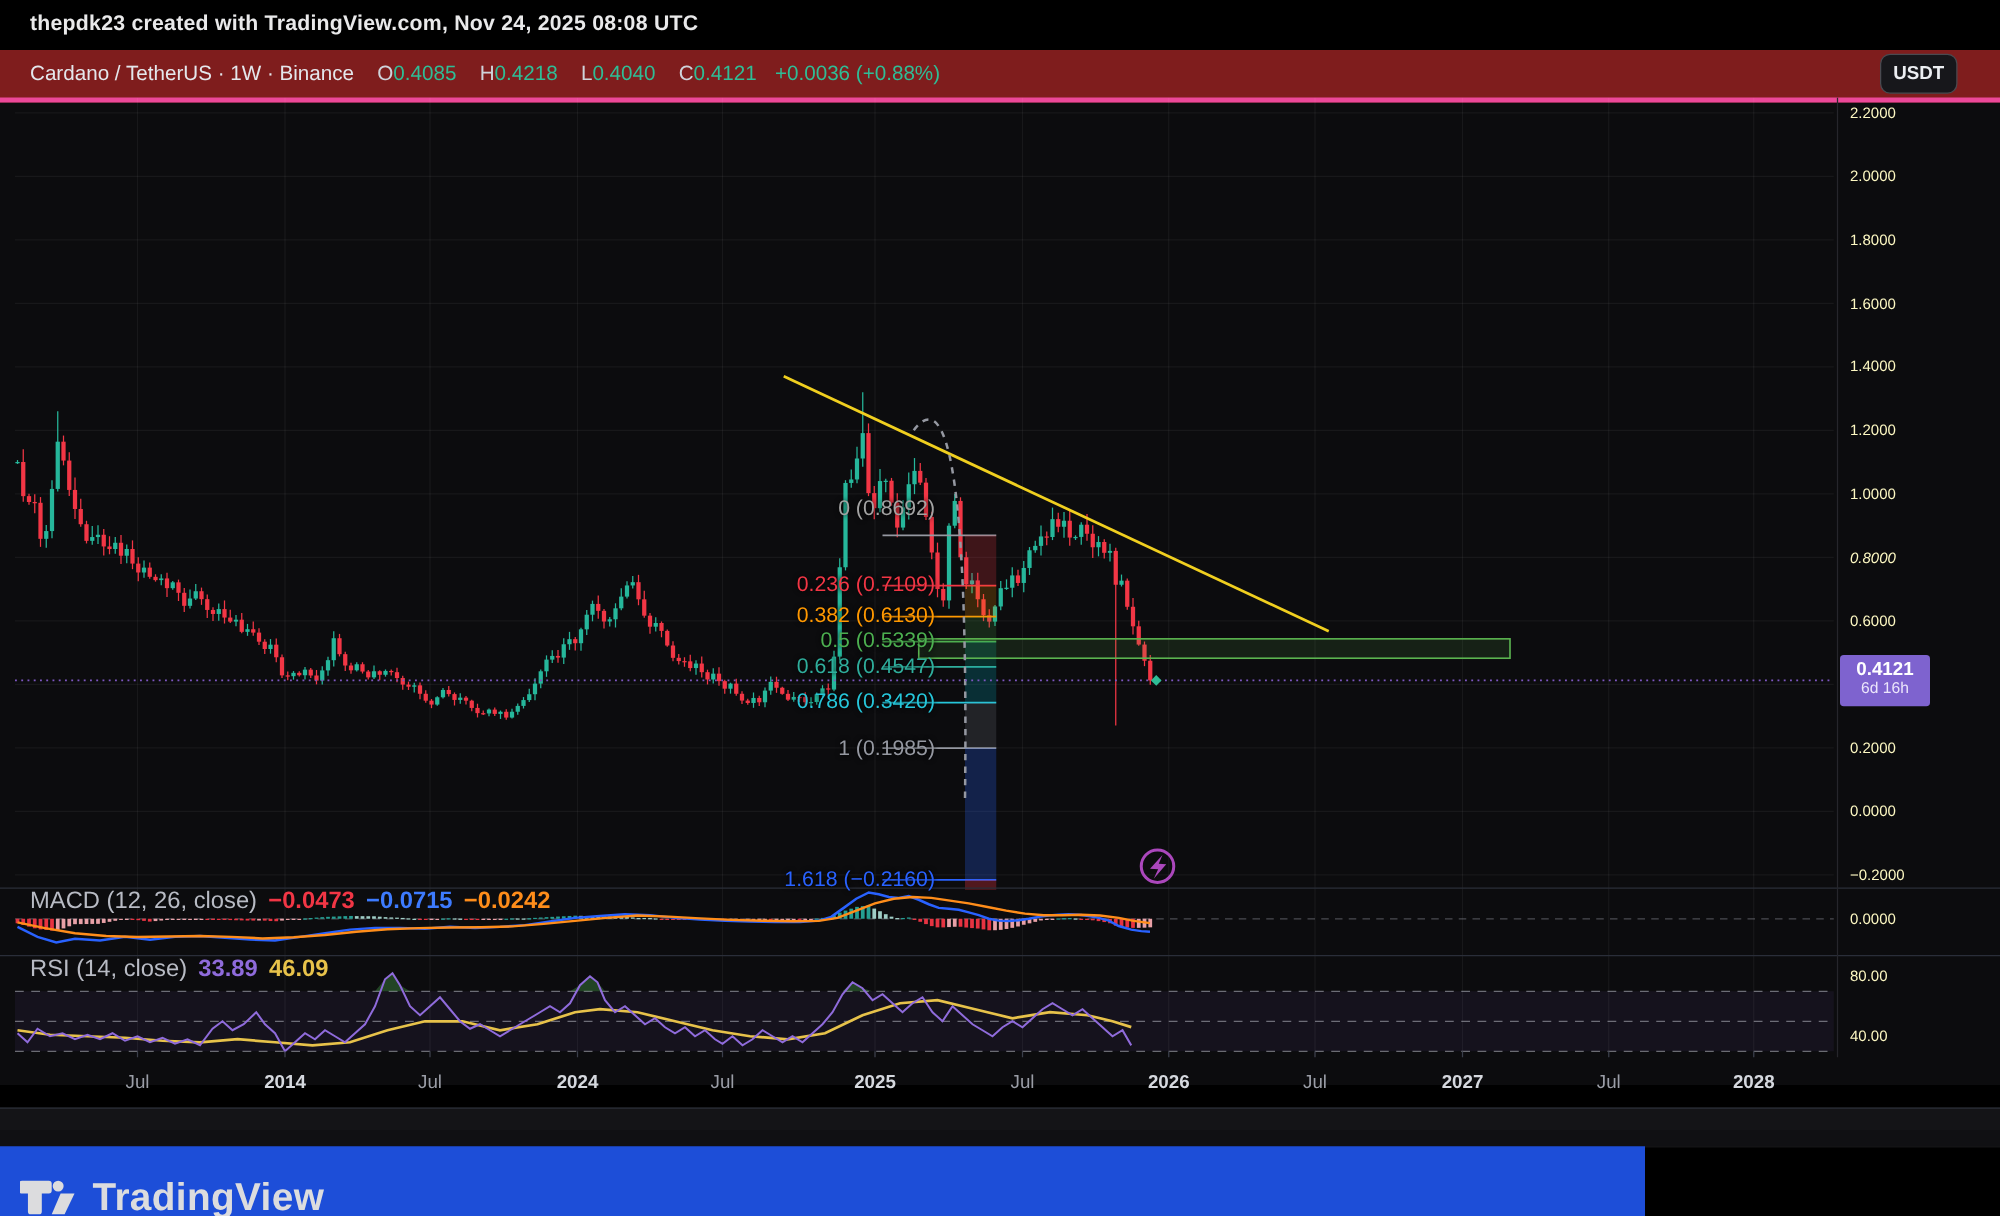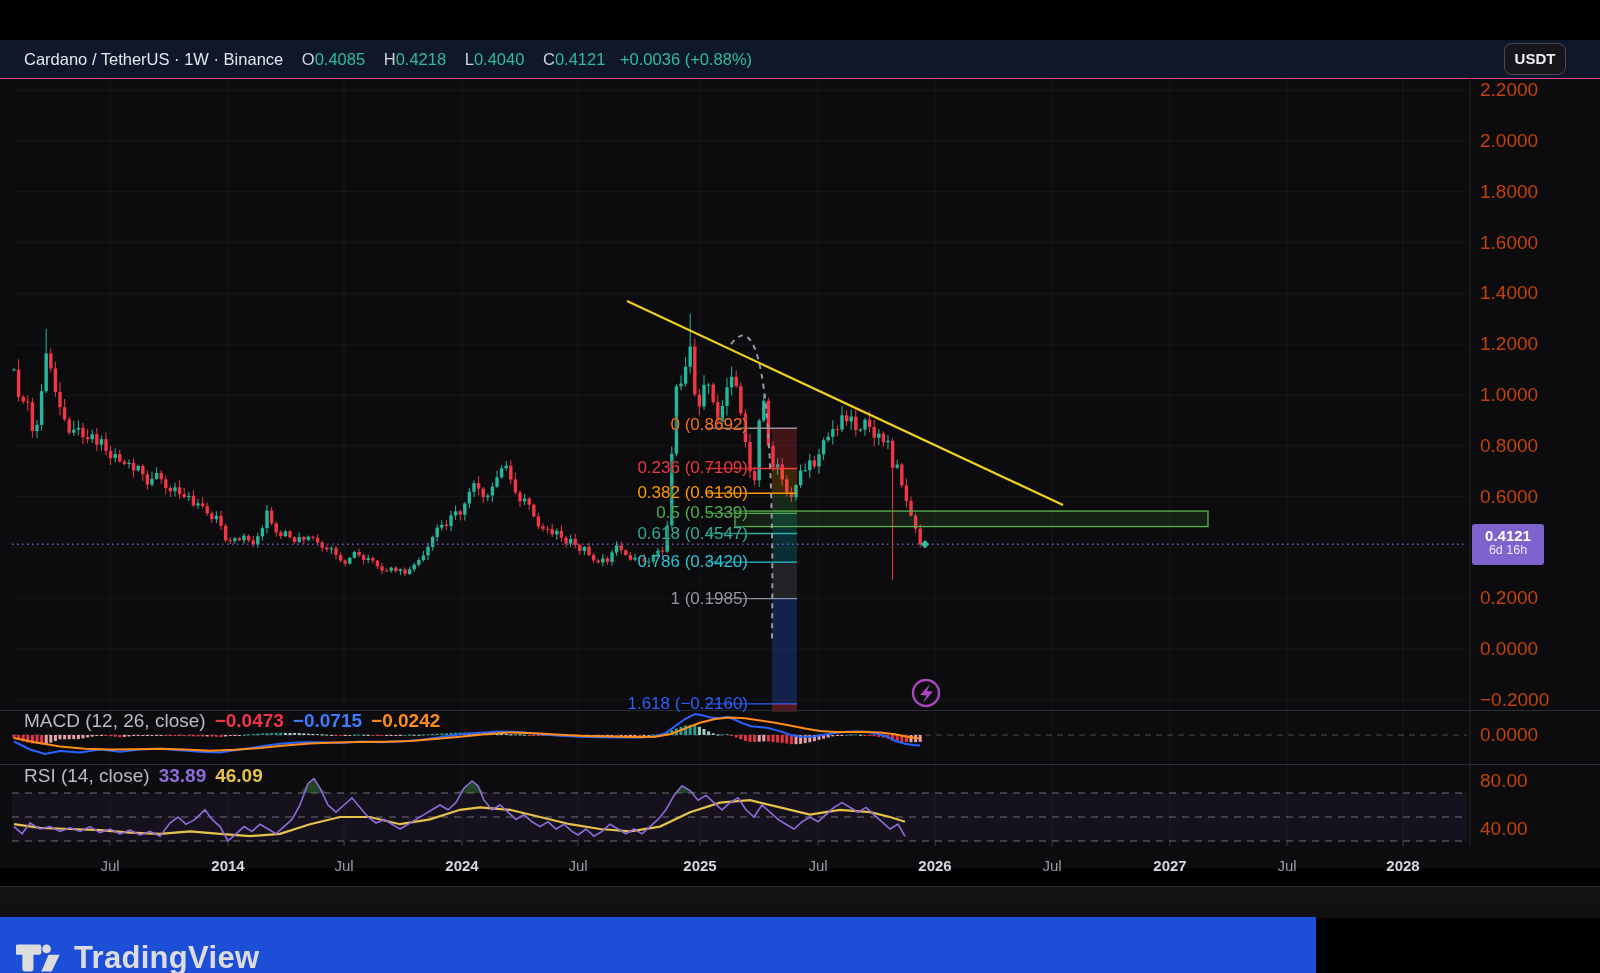--- a/index.html
+++ b/index.html
@@ -1,28 +1,28 @@
 <!DOCTYPE html>
 <html><head>
 <meta charset="utf-8">
 <style>
   html,body{margin:0;padding:0;background:#000;width:1600px;height:973px;overflow:hidden;
     font-family:"Liberation Sans",sans-serif;-webkit-font-smoothing:antialiased;}
   #stage{position:relative;width:1600px;height:973px;background:#000;}
   #topbar{position:absolute;left:0;top:0;width:1600px;height:40px;background:#000;}
   #topbar .attr{position:absolute;left:24px;top:9px;font-size:17px;font-weight:600;color:#e9e9ea;letter-spacing:.2px;}
   #chart{position:absolute;left:0;top:40px;width:1600px;height:828px;background:#0c0c0e;}
-  #symbolbar{position:absolute;left:0;top:0;width:1600px;height:38px;background:#0f172a;border-bottom:1px solid #ec4899;}
+  #symbolbar{position:absolute;left:0;top:0;width:1600px;height:38px;background:#7f1d1d;border-bottom:4px solid #ec4899;}
   #symbolbar .row{position:absolute;left:24px;top:0;height:38px;line-height:38px;font-size:16.5px;white-space:nowrap;}
   .symtitle{color:#e4e7ec;font-weight:500;}
   .olabel{color:#cfd3da;margin-left:14px;}
   .oval{color:#2fbd96;}
   .chg{color:#2fbd96;margin-left:10px;}
   #plot{position:absolute;left:0;top:38px;width:1600px;height:768px;}
-  .axlabel{position:absolute;left:1480px;transform:translateY(-50%);font-size:19px;color:#c2410c;white-space:nowrap;}
+  .axlabel{position:absolute;left:1480px;transform:translateY(-50%);font-size:12px;color:#fef9c3;white-space:nowrap;}
   .tlabel{position:absolute;top:851px;transform:translateX(-50%);font-size:15px;color:#9a9da6;}
   .tlabel.major{color:#d5d8de;font-weight:700;}
   #timeaxis{position:absolute;left:0;top:846px;width:1600px;height:31px;background:#141417;border-top:1px solid #2a2e39;}
   .fiblabel{position:absolute;transform:translateY(-52%);right:852px;font-size:17px;white-space:nowrap;text-shadow:0 0 4px #000;}
   .indlabel{position:absolute;font-size:19px;color:#b8bbc4;white-space:nowrap;}
   .indlabel b{font-weight:400;}
   .indval{margin-left:9px;font-weight:700;}
   #pricebadge{position:absolute;left:1472px;top:484px;width:72px;height:41px;background:#7e63cf;border-radius:3px;
     color:#fff;text-align:center;z-index:5;}
   #pricebadge .p1{font-size:15px;font-weight:700;margin-top:3px;}
@@ -32,20 +32,23 @@
   #footer{position:absolute;left:0;top:904px;width:1316px;height:105px;background:#1d4ed8;}
   #footer .strip{position:absolute;left:0;top:0;width:1600px;height:13px;background:#101013;}
   #brand{position:absolute;left:16px;top:34px;display:flex;align-items:center;}
   #brand .txt{color:#dcdcde;font-size:31px;font-weight:700;margin-left:12px;letter-spacing:.3px;}
 </style>
 </head>
 <body>
 
 <div id="stage">
 
+  <div id="topbar">
+    <div class="attr">thepdk23 created with TradingView.com, Nov 24, 2025 08:08 UTC</div>
+  </div>
 
   <div id="chart">
     <div id="symbolbar">
       <div class="row">
         <span class="symtitle">Cardano / TetherUS · 1W · Binance</span>
         <span class="olabel"><span>O</span><span class="oval">0.4085</span></span>
         <span class="olabel"><span>H</span><span class="oval">0.4218</span></span>
         <span class="olabel"><span>L</span><span class="oval">0.4040</span></span>
         <span class="olabel"><span>C</span><span class="oval">0.4121</span></span>
         <span class="chg">+0.0036 (+0.88%)</span>
@@ -725,41 +728,41 @@
       </svg>
 
     <div id="overlays">
         <span class="axlabel" style="top: 50.2px;">2.2000</span>
         <span class="axlabel" style="top: 101px;">2.0000</span>
         <span class="axlabel" style="top: 151.8px;">1.8000</span>
         <span class="axlabel" style="top: 202.6px;">1.6000</span>
         <span class="axlabel" style="top: 253.4px;">1.4000</span>
         <span class="axlabel" style="top: 304.2px;">1.2000</span>
         <span class="axlabel" style="top: 355px;">1.0000</span>
-        <span class="axlabel" style="top: 405.8px;">0.8000</span>
+        <span class="axlabel" style="top: 405.8px; font-style: italic;">0.8000</span>
         <span class="axlabel" style="top: 456.6px;">0.6000</span>
         <span class="axlabel" style="top: 558.2px;">0.2000</span>
         <span class="axlabel" style="top: 609px;">0.0000</span>
         <span class="axlabel" style="top: 659.8px;">−0.2000</span>
         <span class="axlabel" style="top: 695px;">0.0000</span>
         <span class="axlabel" style="top: 741px;">80.00</span>
         <span class="axlabel" style="top: 789px;">40.00</span>
         <span class="tlabel" style="left: 110px; top: 817px;">Jul</span>
         <span class="tlabel major" style="left: 228px; top: 817px;">2014</span>
         <span class="tlabel" style="left: 344px; top: 817px;">Jul</span>
         <span class="tlabel major" style="left: 462px; top: 817px;">2024</span>
         <span class="tlabel" style="left: 578px; top: 817px;">Jul</span>
         <span class="tlabel major" style="left: 700px; top: 817px;">2025</span>
         <span class="tlabel" style="left: 818px; top: 817px;">Jul</span>
         <span class="tlabel major" style="left: 935px; top: 817px;">2026</span>
         <span class="tlabel" style="left: 1052px; top: 817px;">Jul</span>
         <span class="tlabel major" style="left: 1170px; top: 817px;">2027</span>
         <span class="tlabel" style="left: 1287px; top: 817px;">Jul</span>
         <span class="tlabel major" style="left: 1403px; top: 817px;">2028</span>
-        <span class="fiblabel" style="top: 385px; color: #f97316;">0 (0.8692)</span>
+        <span class="fiblabel" style="top: 367px; color: #a3a3a3;">0 (0.8692)</span>
         <span class="fiblabel" style="top: 428.431px; color: rgb(242, 54, 69);">0.236 (0.7109)</span>
         <span class="fiblabel" style="top: 453.298px; color: rgb(255, 152, 0);">0.382 (0.6130)</span>
         <span class="fiblabel" style="top: 473.389px; color: rgb(76, 175, 80);">0.5 (0.5339)</span>
         <span class="fiblabel" style="top: 493.506px; color: rgb(47, 174, 156);">0.618 (0.4547)</span>
         <span class="fiblabel" style="top: 522.132px; color: rgb(38, 198, 218);">0.786 (0.3420)</span>
         <span class="fiblabel" style="top: 558.581px; color: rgb(149, 152, 161);">1 (0.1985)</span>
         <span class="fiblabel" style="top: 663.864px; color: rgb(41, 98, 255); margin-left: 36px;">1.618 (−0.2160)</span>
         <div class="indlabel" style="left: 24px; top: 670px;"><b>MACD (12, 26, close)</b><span class="indval" style="color: rgb(242, 54, 69);">−0.0473</span><span class="indval" style="color: rgb(61, 123, 255);">−0.0715</span><span class="indval" style="color: rgb(255, 141, 26);">−0.0242</span></div>
         <div class="indlabel" style="left: 24px; top: 725px;"><b>RSI (14, close)</b><span class="indval" style="color: rgb(143, 107, 219);">33.89</span><span class="indval" style="color: rgb(231, 194, 74);">46.09</span></div>
       </div>

